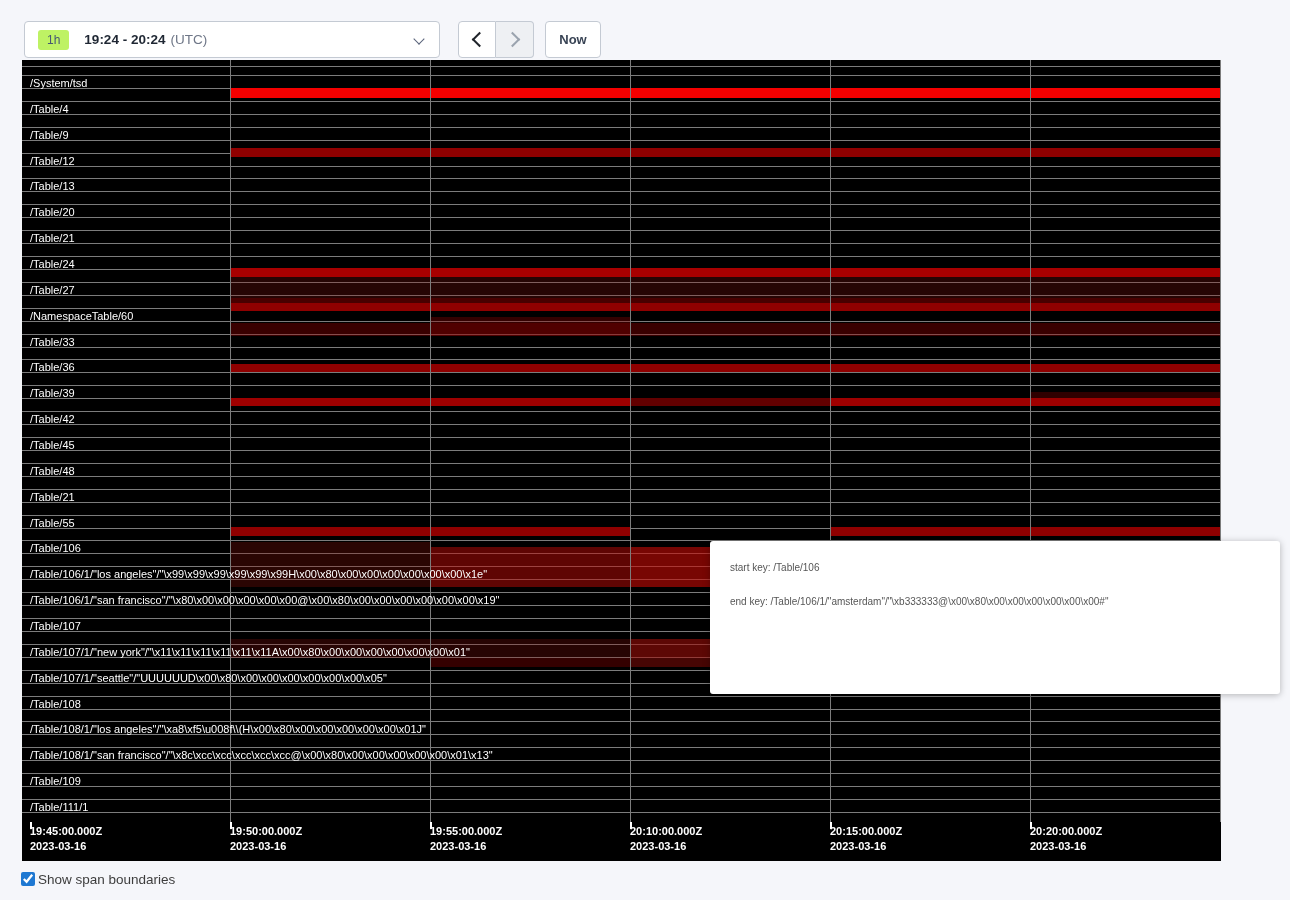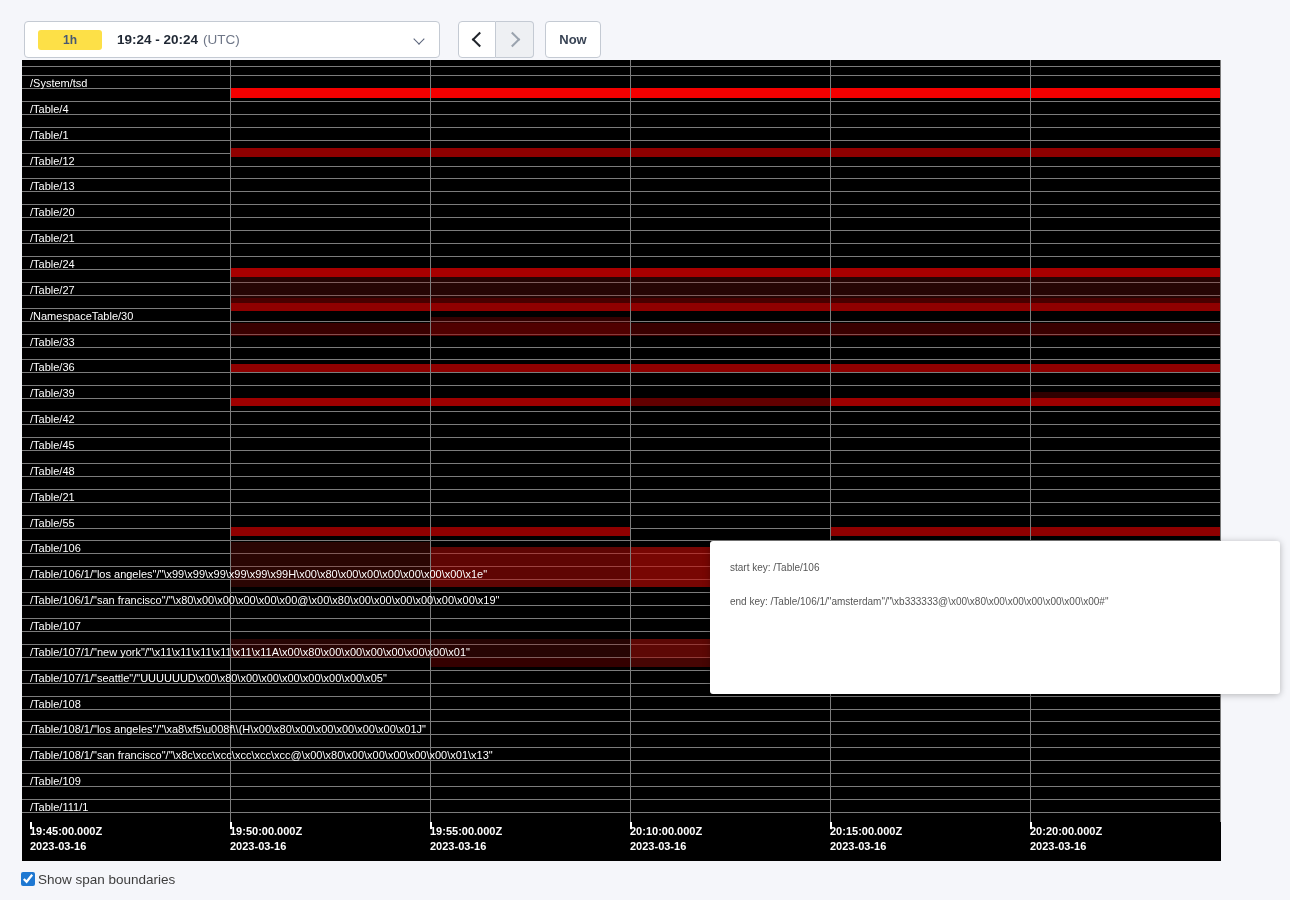--- a/index.html
+++ b/index.html
@@ -10,23 +10,23 @@
     position:relative;
   }
   #stage{position:absolute;inset:0;}
   
   .time-selector{
     position:absolute;left:24px;top:21px;width:416px;height:37px;
     background:#fff;border:1px solid #c4cad3;border-radius:4px;
     display:flex;align-items:center;box-sizing:border-box;cursor:pointer;
   }
   .preset-badge{
-    margin-left:13px;background:#fde047;color:#475872;
-    font-size:12px;font-weight:bold;border-radius:3px;
-    padding:4px 25px;line-height:1;
+    margin-left:13px;background:#bef264;color:#475872;
+    font-size:12px;font-weight:normal;border-radius:3px;
+    padding:4px 9px;line-height:1;
   }
   .range-text{margin-left:15px;font-size:13.5px;font-weight:bold;color:#1f2733;}
   .range-tz{margin-left:5px;font-size:13.5px;color:#6e7687;}
   .chev-down{
     position:absolute;right:16px;top:13px;width:7px;height:7px;
     border-right:1.6px solid #59637a;border-bottom:1.6px solid #59637a;
     transform:rotate(45deg);
   }
   .seg-group{position:absolute;left:458px;top:21px;height:37px;display:flex;}
   .seg-btn{
@@ -182,28 +182,28 @@
     <div style="position: absolute; left: 631px; top: 639px; width: 590px; height: 28px; background: rgba(170, 15, 10, 0.42);"></div>
     <div style="position: absolute; left: 431px; top: 658px; width: 199px; height: 9px; background: rgba(150, 0, 0, 0.35);"></div>
     <div style="position: absolute; left: 230px; top: 60px; width: 1px; height: 762px; background: rgb(124, 124, 124);"></div>
     <div style="position: absolute; left: 430px; top: 60px; width: 1px; height: 762px; background: rgb(124, 124, 124);"></div>
     <div style="position: absolute; left: 630px; top: 60px; width: 1px; height: 762px; background: rgb(124, 124, 124);"></div>
     <div style="position: absolute; left: 830px; top: 60px; width: 1px; height: 762px; background: rgb(124, 124, 124);"></div>
     <div style="position: absolute; left: 1030px; top: 60px; width: 1px; height: 762px; background: rgb(124, 124, 124);"></div>
     <div style="position: absolute; left: 1220px; top: 60px; width: 1px; height: 762px; background: rgb(124, 124, 124);"></div>
     <div style="position: absolute; left: 30px; top: 77px; color: rgb(255, 255, 255); font: 11px &quot;Liberation Sans&quot;, sans-serif; white-space: nowrap;">/System/tsd</div>
     <div style="position: absolute; left: 30px; top: 103px; color: rgb(255, 255, 255); font: 11px &quot;Liberation Sans&quot;, sans-serif; white-space: nowrap;">/Table/4</div>
-    <div style="position: absolute; left: 30px; top: 129px; color: rgb(255, 255, 255); font: 11px &quot;Liberation Sans&quot;, sans-serif; white-space: nowrap;">/Table/1</div>
+    <div style="position: absolute; left: 30px; top: 129px; color: rgb(255, 255, 255); font: 11px &quot;Liberation Sans&quot;, sans-serif; white-space: nowrap;">/Table/9</div>
     <div style="position: absolute; left: 30px; top: 155px; color: rgb(255, 255, 255); font: 11px &quot;Liberation Sans&quot;, sans-serif; white-space: nowrap;">/Table/12</div>
     <div style="position: absolute; left: 30px; top: 180px; color: rgb(255, 255, 255); font: 11px &quot;Liberation Sans&quot;, sans-serif; white-space: nowrap;">/Table/13</div>
     <div style="position: absolute; left: 30px; top: 206px; color: rgb(255, 255, 255); font: 11px &quot;Liberation Sans&quot;, sans-serif; white-space: nowrap;">/Table/20</div>
     <div style="position: absolute; left: 30px; top: 232px; color: rgb(255, 255, 255); font: 11px &quot;Liberation Sans&quot;, sans-serif; white-space: nowrap;">/Table/21</div>
     <div style="position: absolute; left: 30px; top: 258px; color: rgb(255, 255, 255); font: 11px &quot;Liberation Sans&quot;, sans-serif; white-space: nowrap;">/Table/24</div>
     <div style="position: absolute; left: 30px; top: 284px; color: rgb(255, 255, 255); font: 11px &quot;Liberation Sans&quot;, sans-serif; white-space: nowrap;">/Table/27</div>
-    <div style="position: absolute; left: 30px; top: 310px; color: rgb(255, 255, 255); font: 11px &quot;Liberation Sans&quot;, sans-serif; white-space: nowrap;">/NamespaceTable/30</div>
+    <div style="position: absolute; left: 30px; top: 310px; color: rgb(255, 255, 255); font: 11px &quot;Liberation Sans&quot;, sans-serif; white-space: nowrap;">/NamespaceTable/60</div>
     <div style="position: absolute; left: 30px; top: 336px; color: rgb(255, 255, 255); font: 11px &quot;Liberation Sans&quot;, sans-serif; white-space: nowrap;">/Table/33</div>
     <div style="position: absolute; left: 30px; top: 361px; color: rgb(255, 255, 255); font: 11px &quot;Liberation Sans&quot;, sans-serif; white-space: nowrap;">/Table/36</div>
     <div style="position: absolute; left: 30px; top: 387px; color: rgb(255, 255, 255); font: 11px &quot;Liberation Sans&quot;, sans-serif; white-space: nowrap;">/Table/39</div>
     <div style="position: absolute; left: 30px; top: 413px; color: rgb(255, 255, 255); font: 11px &quot;Liberation Sans&quot;, sans-serif; white-space: nowrap;">/Table/42</div>
     <div style="position: absolute; left: 30px; top: 439px; color: rgb(255, 255, 255); font: 11px &quot;Liberation Sans&quot;, sans-serif; white-space: nowrap;">/Table/45</div>
     <div style="position: absolute; left: 30px; top: 465px; color: rgb(255, 255, 255); font: 11px &quot;Liberation Sans&quot;, sans-serif; white-space: nowrap;">/Table/48</div>
     <div style="position: absolute; left: 30px; top: 491px; color: rgb(255, 255, 255); font: 11px &quot;Liberation Sans&quot;, sans-serif; white-space: nowrap;">/Table/21</div>
     <div style="position: absolute; left: 30px; top: 517px; color: rgb(255, 255, 255); font: 11px &quot;Liberation Sans&quot;, sans-serif; white-space: nowrap;">/Table/55</div>
     <div style="position: absolute; left: 30px; top: 542px; color: rgb(255, 255, 255); font: 11px &quot;Liberation Sans&quot;, sans-serif; white-space: nowrap;">/Table/106</div>
     <div style="position: absolute; left: 30px; top: 568px; color: rgb(255, 255, 255); font: 11px &quot;Liberation Sans&quot;, sans-serif; white-space: nowrap;">/Table/106/1/"los angeles"/"\x99\x99\x99\x99\x99\x99H\x00\x80\x00\x00\x00\x00\x00\x00\x1e"</div>

